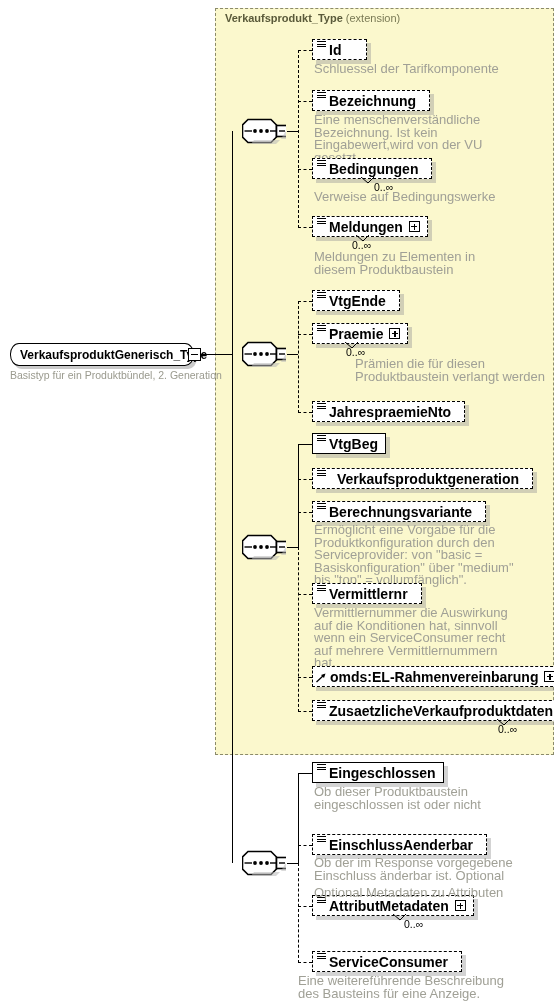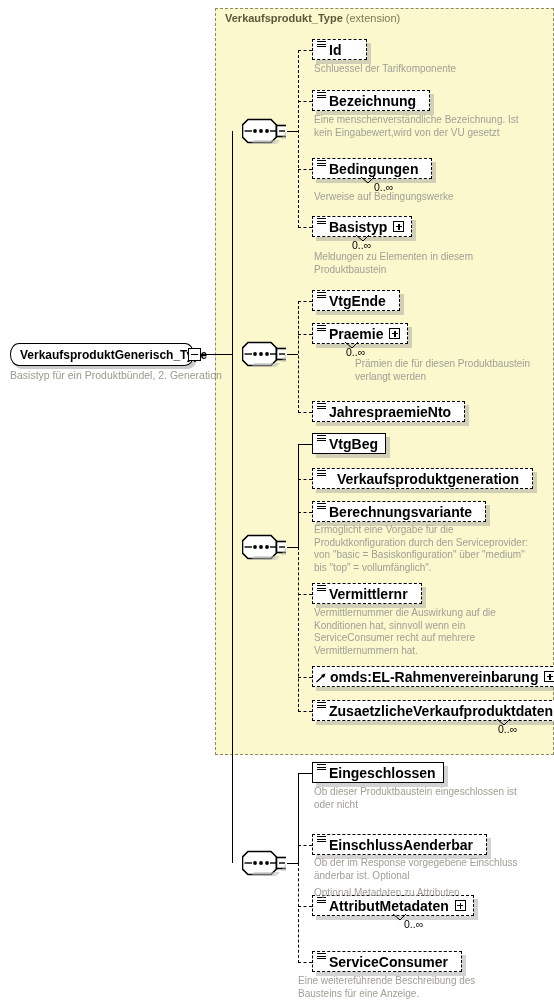--- a/index.html
+++ b/index.html
@@ -112,21 +112,21 @@
 
   
   .ln{position:absolute;background:#000;}
   .ln.h{height:1px;}
   .ln.v{width:1px;}
   .ln.dash-h{height:0;border-top:1px dashed #000;background:none;}
   .ln.dash-v{width:0;border-left:1px dashed #000;background:none;}
 
   .desc{
     position:absolute;
-    font-size:10px;color:#a0a096;
+    font-size:13px;color:#a0a096;
     line-height:12.5px;
   }
 </style>
 </head>
 <body>
 
 <div id="stage">
 
   <div class="ext-panel" style="left:215px;top:8px;width:339px;height:747px;"></div>
 
@@ -201,21 +201,21 @@
   <div class="mult" style="left:374px;top:181px;">0..∞</div>
   <div class="desc" style="left:314px;top:191px;width:215px;">Verweise auf Bedingungswerke</div>
 
   <div class="ln dash-h" style="left:298px;top:227px;width:14px;"></div>
   <div class="node opt" style="left:312px;top:216px;">
     <span class="glyph">
         <i></i>
         <i></i>
         <i></i>
       </span>
-    <span>Basistyp</span>
+    <span>Meldungen</span>
     <span class="exp"></span>
   </div>
   <svg class="rep-tail" style="left:356px;top:235px;">
     <polyline points="0,0 7,6 13,0" fill="none" stroke="#000" stroke-width="1"></polyline>
   </svg>
   <div class="mult" style="left:352px;top:239px;">0..∞</div>
   <div class="desc" style="left:314px;top:251px;width:185px;">Meldungen zu Elementen in diesem Produktbaustein</div>
 
   <div class="seq" style="left:242px;top:341px;">
     <svg width="44" height="26" viewBox="0 0 44 26">

